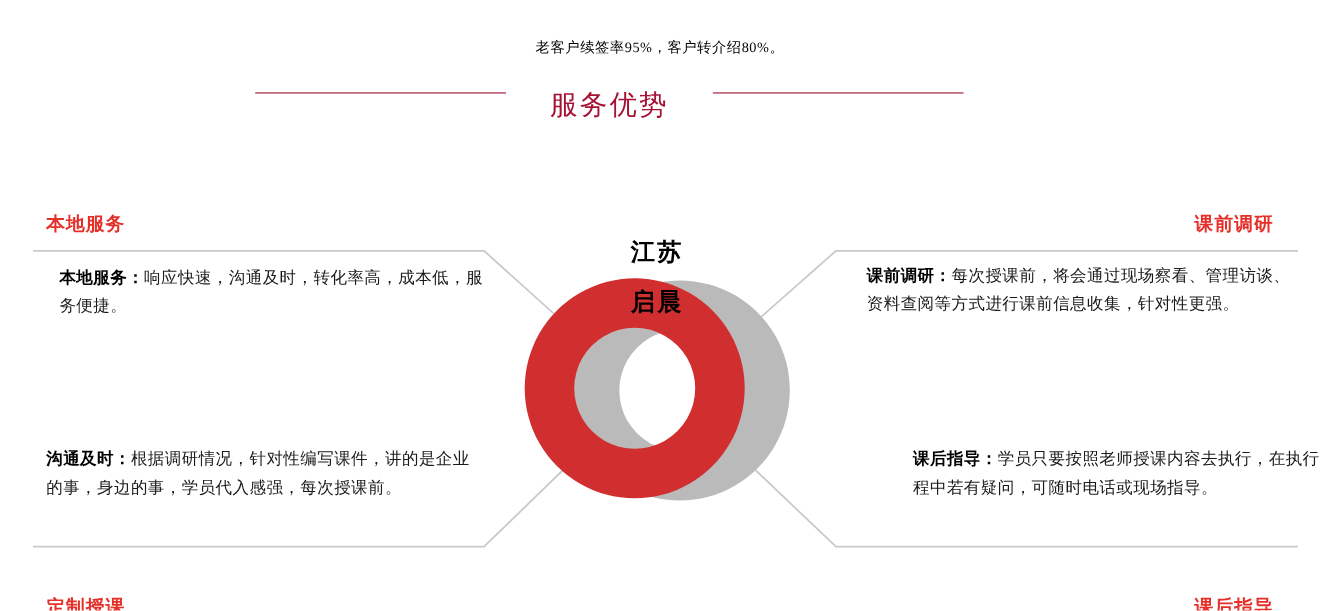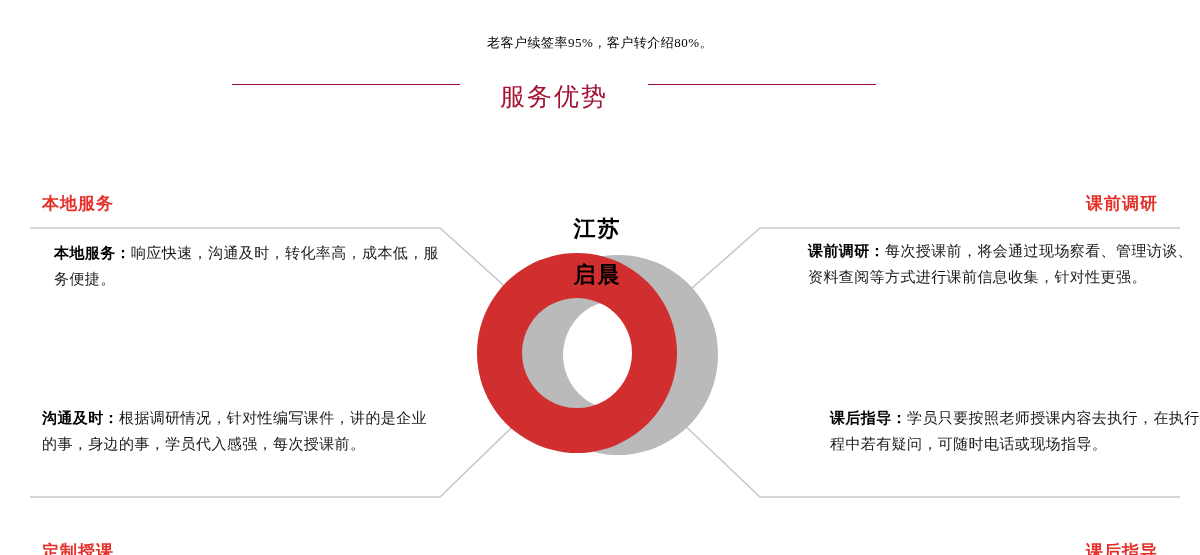--- a/index.html
+++ b/index.html
@@ -75,21 +75,21 @@
   .quad-body {
     position: absolute;
     font-size: 15px;
     color: #1a1a1a;
     line-height: 1.72;
     letter-spacing: 0.4px;
   }
   .quad-body b { font-weight: bold; color: #000; }
 
   .quad-body.tl { left: 54px;  top: 240px;  width: 390px; }
-  .quad-body.tr { left: 788px; top: 238px;  width: 390px; margin-left: 20px; }
+  .quad-body.tr { left: 788px; top: 238px;  width: 390px; }
   .quad-body.bl { left: 42px;  top: 405px;  width: 400px; }
   .quad-body.br { left: 788px; top: 405px;  width: 390px; margin-left: 42px; }
 
   
   .connectors {
     position: absolute;
     left: 0; top: 0;
     width: 1200px;
     height: 555px;
     pointer-events: none;

